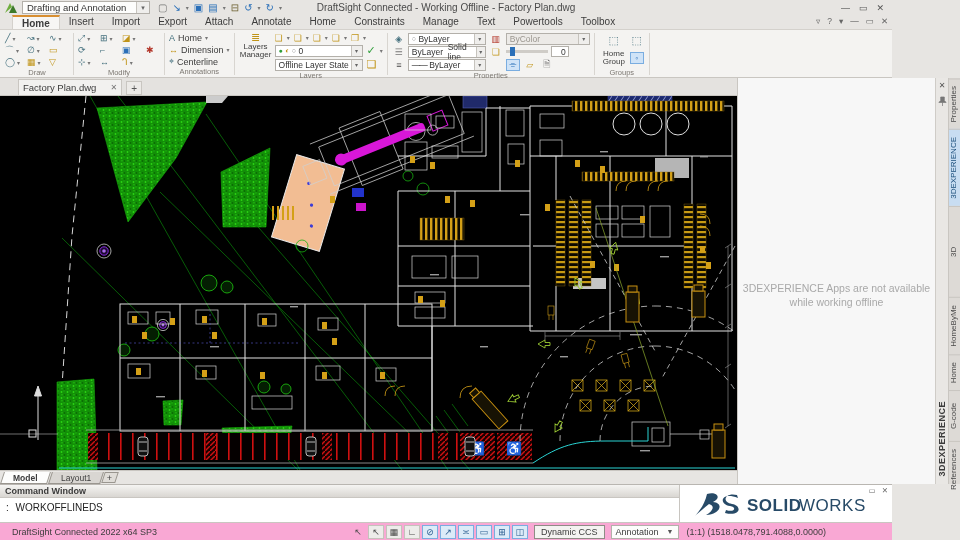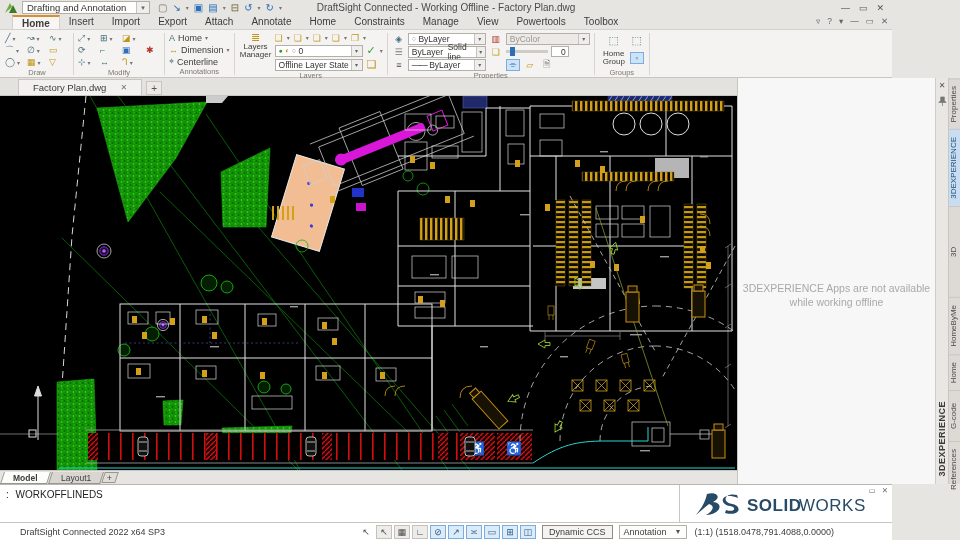--- a/index.html
+++ b/index.html
@@ -53,21 +53,21 @@
   .spin { width:18px; height:11px; border:1px solid #b3b0aa; background:#fff; font-size:8.5px; text-align:right; padding-right:2px;}
   .mini-icons { display:flex; gap:3px; }
   .mini-btn { width:14px; height:12px; display:flex; align-items:center; justify-content:center; font-size:9px; border:1px solid transparent; }
   .mini-btn.active { background:#cfe3f7; border-color:#7aade0; }
   .groups-grid { display:grid; grid-template-columns:30px 16px; grid-template-rows:16px 20px; align-items:center; justify-items:center; font-size:8px; color:#3c3c3c; text-align:center; line-height:8.5px;}
 
   
   .workspace { height:406px; display:flex; }
   .drawing-col { width:737px; display:flex; flex-direction:column; background:#2e2e2e; }
   .doctabs { height:18px; background:#e4e2df; display:flex; align-items:flex-end; padding-left:18px; border-bottom:1px solid #c9c6c1;}
-  .doctab { display:flex; align-items:center; gap:14px; background:#f2f1ef; border:1px solid #c9c6c1; border-bottom:none; height:16px; padding:0 14px; font-size:9.5px; color:#3c3c3c; }
+  .doctab { display:flex; align-items:center; gap:14px; background:#f2f1ef; border:1px solid #c9c6c1; border-bottom:none; height:16px; padding:0 4px; font-size:9.5px; color:#3c3c3c; }
   .doctab .close { font-size:8px; color:#777; }
   .newtab { width:16px; height:14px; border:1px solid #c9c6c1; background:#eceae7; margin-left:4px; display:flex; align-items:center; justify-content:center; font-size:10px; color:#555; }
   .canvas-wrap { height:374px; position:relative; background:#000; }
   .modeltabs { height:14px; background:#e7e5e2; display:flex; align-items:center; padding-left:2px; gap:1px; border-top:1px solid #c9c6c1; }
   .sheettab { height:12px; padding:0 10px; font-size:8.5px; display:flex; align-items:center; border:1px solid #9a968f; border-top:none; background:#d9d6d2; color:#3c3c3c; transform:skewX(-18deg); }
   .sheettab > span { transform:skewX(18deg); }
   .sheettab.active { background:#fdfdfc; font-weight:bold; }
   .sheetplus { width:14px; height:11px; border:1px solid #9a968f; background:#e0ddd8; font-size:9px; display:flex; align-items:center; justify-content:center; transform:skewX(-18deg); color:#444;}
 
   .side { width:223px; display:flex; background:#dddad6; }
@@ -83,21 +83,21 @@
 
   
   .cmdrow { height:38px; display:flex; border-top:1px solid #b9b6b1; }
   .cmd-left { flex:1; display:flex; flex-direction:column; background:#fff; }
   .cmd-title { height:13px; background:linear-gradient(#f5f4f2,#d9d6d2); border-bottom:1px solid #c9c6c1; font-size:9px; font-weight:bold; color:#3c3c3c; padding-left:5px; display:flex; align-items:center; }
   .cmd-body { flex:1; font-size:10px; color:#222; padding:4px 0 0 6px; }
   .logo-panel { width:213px; background:#fff; border-left:1px solid #c8c5c0; position:relative; display:flex; align-items:center; justify-content:center; }
   .logo-panel .panel-btns { position:absolute; top:1px; right:4px; display:flex; gap:6px; font-size:7.5px; color:#666; }
 
   
-  .statusbar { height:18px; background:#ffffff; border-top:1px solid #c9c6c1; display:flex; align-items:center; font-size:9px; color:#3c3c3c; padding:0 16px; }
+  .statusbar { height:18px; background:#f9a8d4; border-top:1px solid #c9c6c1; display:flex; align-items:center; font-size:9px; color:#3c3c3c; padding:0 8px; }
   .status-left { width:342px; padding-left:4px; }
   .sicons { display:flex; gap:2px; }
   .sbtn { width:16px; height:14px; border:1px solid #c5c2bc; background:#edecea; display:flex; align-items:center; justify-content:center; font-size:9px; color:#4a4a4a; }
   .sbtn.on { border-color:#7aade0; background:#dcebf8; color:#2a5d8f; }
   .ccs-btn { margin-left:6px; border:1px solid #8f8c86; background:#f4f3f1; height:14px; display:flex; align-items:center; padding:0 6px; font-size:9px; }
   .scale-combo { margin-left:6px; border:1px solid #b3b0aa; background:#fdfdfc; height:14px; display:flex; align-items:center; gap:8px; padding:0 4px; font-size:9px; }
   .coords { margin-left:8px; font-size:9px; }
 </style>
 </head>
 <body>
@@ -137,21 +137,21 @@
   <div class="menubar">
     <div class="menutab active">Home</div>
     <div class="menutab">Insert</div>
     <div class="menutab">Import</div>
     <div class="menutab">Export</div>
     <div class="menutab">Attach</div>
     <div class="menutab">Annotate</div>
     <div class="menutab">Home</div>
     <div class="menutab">Constraints</div>
     <div class="menutab">Manage</div>
-    <div class="menutab">View</div>
+    <div class="menutab">Text</div>
     <div class="menutab">Powertools</div>
     <div class="menutab">Toolbox</div>
     <div class="menubar-right">
       <span>▿</span>
       <span>?</span>
       <span>▾</span>
       <span>—</span>
       <span>▭</span>
       <span>✕</span>
     </div>
@@ -773,20 +773,23 @@
         <div class="vtab">HomeByMe</div>
         <div class="vtab">Home</div>
         <div class="vtab">G-code Generator</div>
         <div class="vtab">References</div>
       </div>
     </div>
   </div>
 
   <div class="cmdrow">
     <div class="cmd-left">
+      <div class="cmd-title">
+        <span>Command Window</span>
+      </div>
       <div class="cmd-body">
         <span>:</span>
         <span style="margin-left:4px">WORKOFFLINEDS</span>
       </div>
     </div>
     <div class="logo-panel">
       <div class="panel-btns">
         <span>▭</span>
         <span>✕</span>
       </div>

